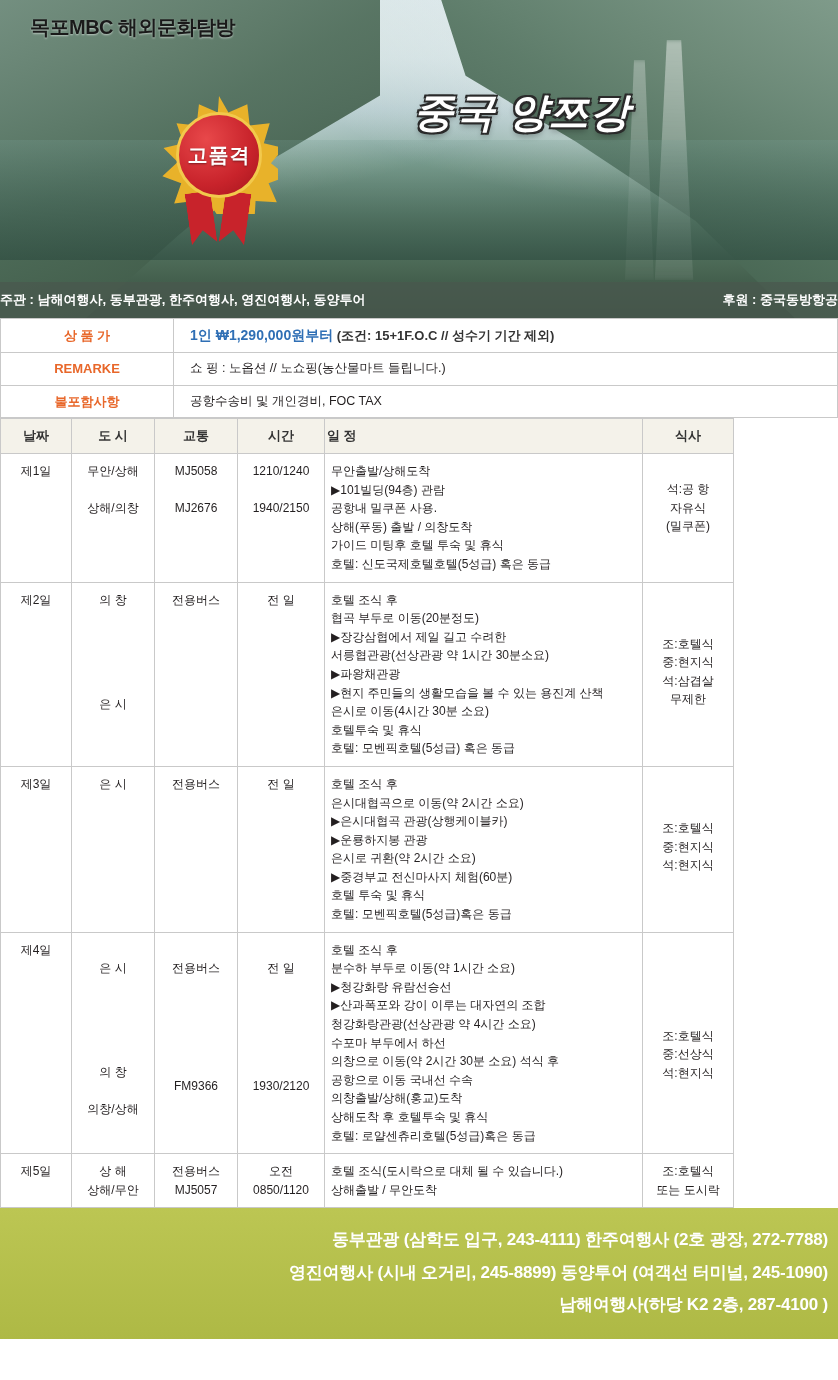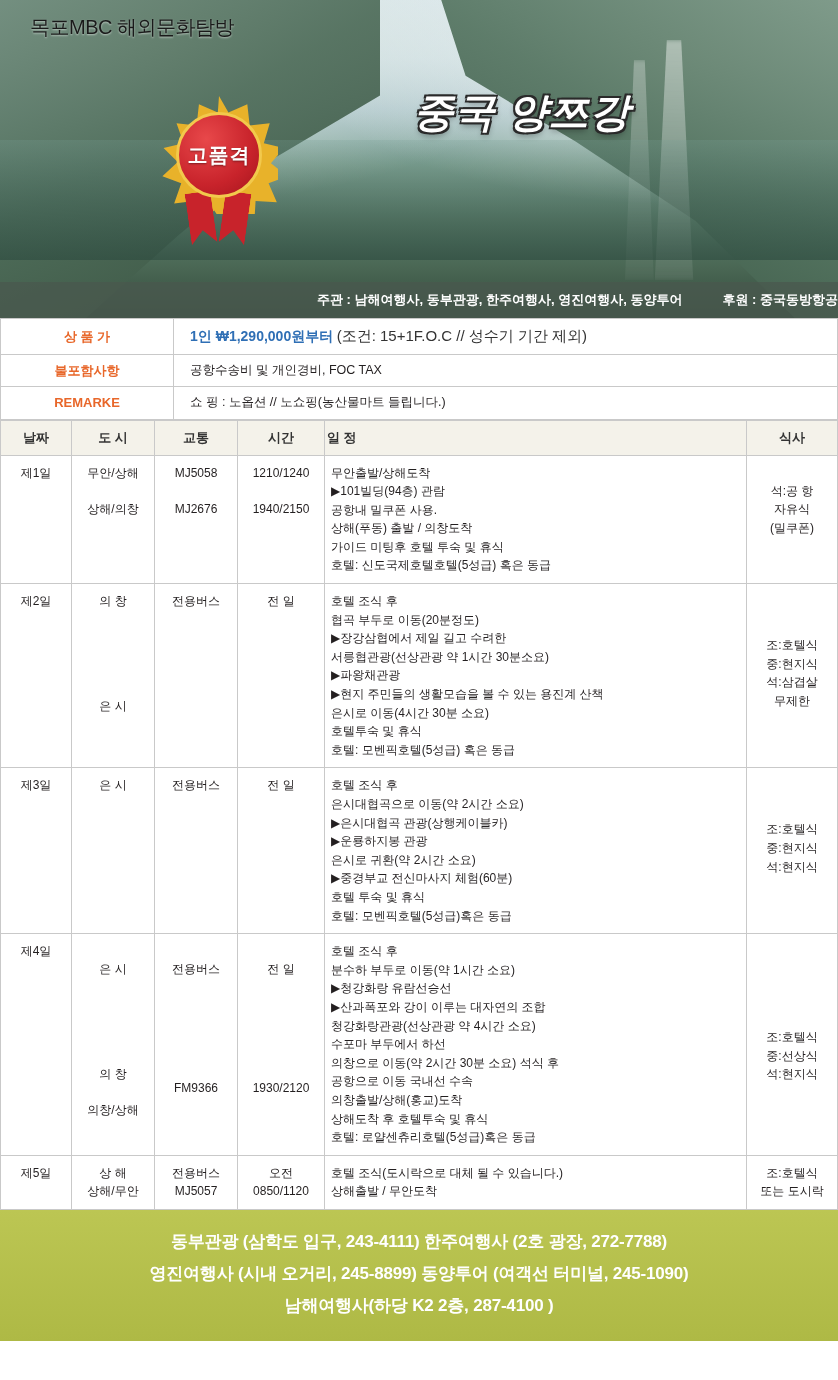--- a/index.html
+++ b/index.html
@@ -49,21 +49,21 @@
     clip-path:polygon(40% 0,52% 0,62% 100%,30% 100%);
     opacity:.5;
   }
   .hero .fjord{
     position:absolute;left:0;right:0;bottom:58px;height:120px;
     background:linear-gradient(180deg,rgba(120,160,150,.25),rgba(40,70,60,.55));
   }
 
   .brand{
     position:absolute;left:30px;top:14px;
-    font-size:20px;font-weight:normal;color:#1a1a1a;letter-spacing:-0.5px;
+    font-size:20px;font-weight:bold;color:#1a1a1a;letter-spacing:-0.5px;
     text-shadow:0 1px 2px rgba(255,255,255,.55);
   }
 
   .title-wrap{
     position:absolute;right:36px;top:82px;text-align:center;width:560px;
   }
   .title-line{
     font-size:40px;font-weight:bold;color:#ffffff;line-height:1.5;
     letter-spacing:1px;
     text-shadow:
@@ -96,48 +96,48 @@
   .badge .ribbonL,.badge .ribbonR{
     position:absolute;top:96px;width:26px;height:52px;background:#c8232b;
   }
   .badge .ribbonL{left:28px;clip-path:polygon(0 0,100% 0,100% 100%,50% 74%,0 100%);transform:rotate(-8deg);}
   .badge .ribbonR{left:62px;clip-path:polygon(0 0,100% 0,100% 100%,50% 74%,0 100%);transform:rotate(8deg);}
 
   
   .sponsor{
     position:absolute;left:0;right:0;bottom:0;height:36px;
     background:rgba(74,88,78,.72);
-    display:flex;align-items:center;justify-content:flex-end;gap:40px;
+    display:flex;align-items:center;justify-content:space-between;gap:28px;
     color:#ffffff;font-size:13px;font-weight:bold;
   }
 
   
   .info{width:838px;border-collapse:collapse;table-layout:fixed;}
   .info td{
     border:1px solid #c9c9c9;
     padding:6px 16px;
     font-size:12.5px;
     vertical-align:middle;
     line-height:1.5;
   }
   .info td.lbl{
     width:140px;text-align:center;color:#e8672a;font-weight:bold;font-size:13px;
     background:#ffffff;
   }
   .price-main{color:#2f6fb5;font-size:14px;font-weight:bold;}
-  .price-sub{color:#333;font-size:15px;font-weight:normal;}
+  .price-sub{color:#333;font-size:13px;font-weight:bold;}
 
   .note{
     padding:10px 16px 10px 18px;
     font-size:12.5px;color:#14387a;font-weight:bold;
     border-bottom:1px solid #c9c9c9;
   }
 
   
-  .itin{width:838px;border-collapse:collapse;table-layout:fixed;padding-left:32px;}
+  .itin{width:734px;border-collapse:collapse;table-layout:fixed;padding-left:32px;}
   .itin th{
     background:#f4f2ea;
     border:1px solid #c9c9c9;
     font-size:13px;font-weight:bold;color:#333;
     padding:8px 2px;
   }
   .itin td{
     border:1px solid #c9c9c9;
     font-size:12px;
     padding:8px 6px;
@@ -161,21 +161,21 @@
     background:#b9c24e;
     background:linear-gradient(180deg,#bcc653 0%,#aeb945 100%);
     color:#ffffff;
     text-align:center;
     padding:16px 10px 18px;
     font-size:17px;
     font-weight:bold;
     line-height:1.9;
     letter-spacing:-0.2px;
   }
-  .footer div{white-space:nowrap;}
+  .footer div{white-space:nowrap;text-align:right;}
 </style>
 </head>
 <body>
 
 <div class="page">
 
   <div class="hero">
     <div class="ridgeL"></div>
     <div class="ridgeR"></div>
     <div class="waterfall"></div>
@@ -206,26 +206,26 @@
   <table class="info">
     <tbody>
         <tr>
       <td class="lbl">상 품 가</td>
       <td>
         <span class="price-main">1인 ₩1,290,000원부터</span>
         <span class="price-sub">(조건: 15+1F.O.C // 성수기 기간 제외)</span>
       </td>
     </tr>
     <tr>
+      <td class="lbl">REMARKE</td>
+      <td>쇼     핑 : 노옵션 // 노쇼핑(농산물마트 들립니다.)</td>
+    </tr>
+    <tr>
       <td class="lbl">불포함사항</td>
       <td>공항수송비 및 개인경비, FOC TAX</td>
-    </tr>
-    <tr>
-      <td class="lbl">REMARKE</td>
-      <td>쇼     핑 : 노옵션 // 노쇼핑(농산물마트 들립니다.)</td>
     </tr>
   </tbody>
     </table>
 
 
   <table class="itin">
     <thead>
       <tr>
         <th class="c-day">날짜</th>
         <th class="c-city">도 시</th>

